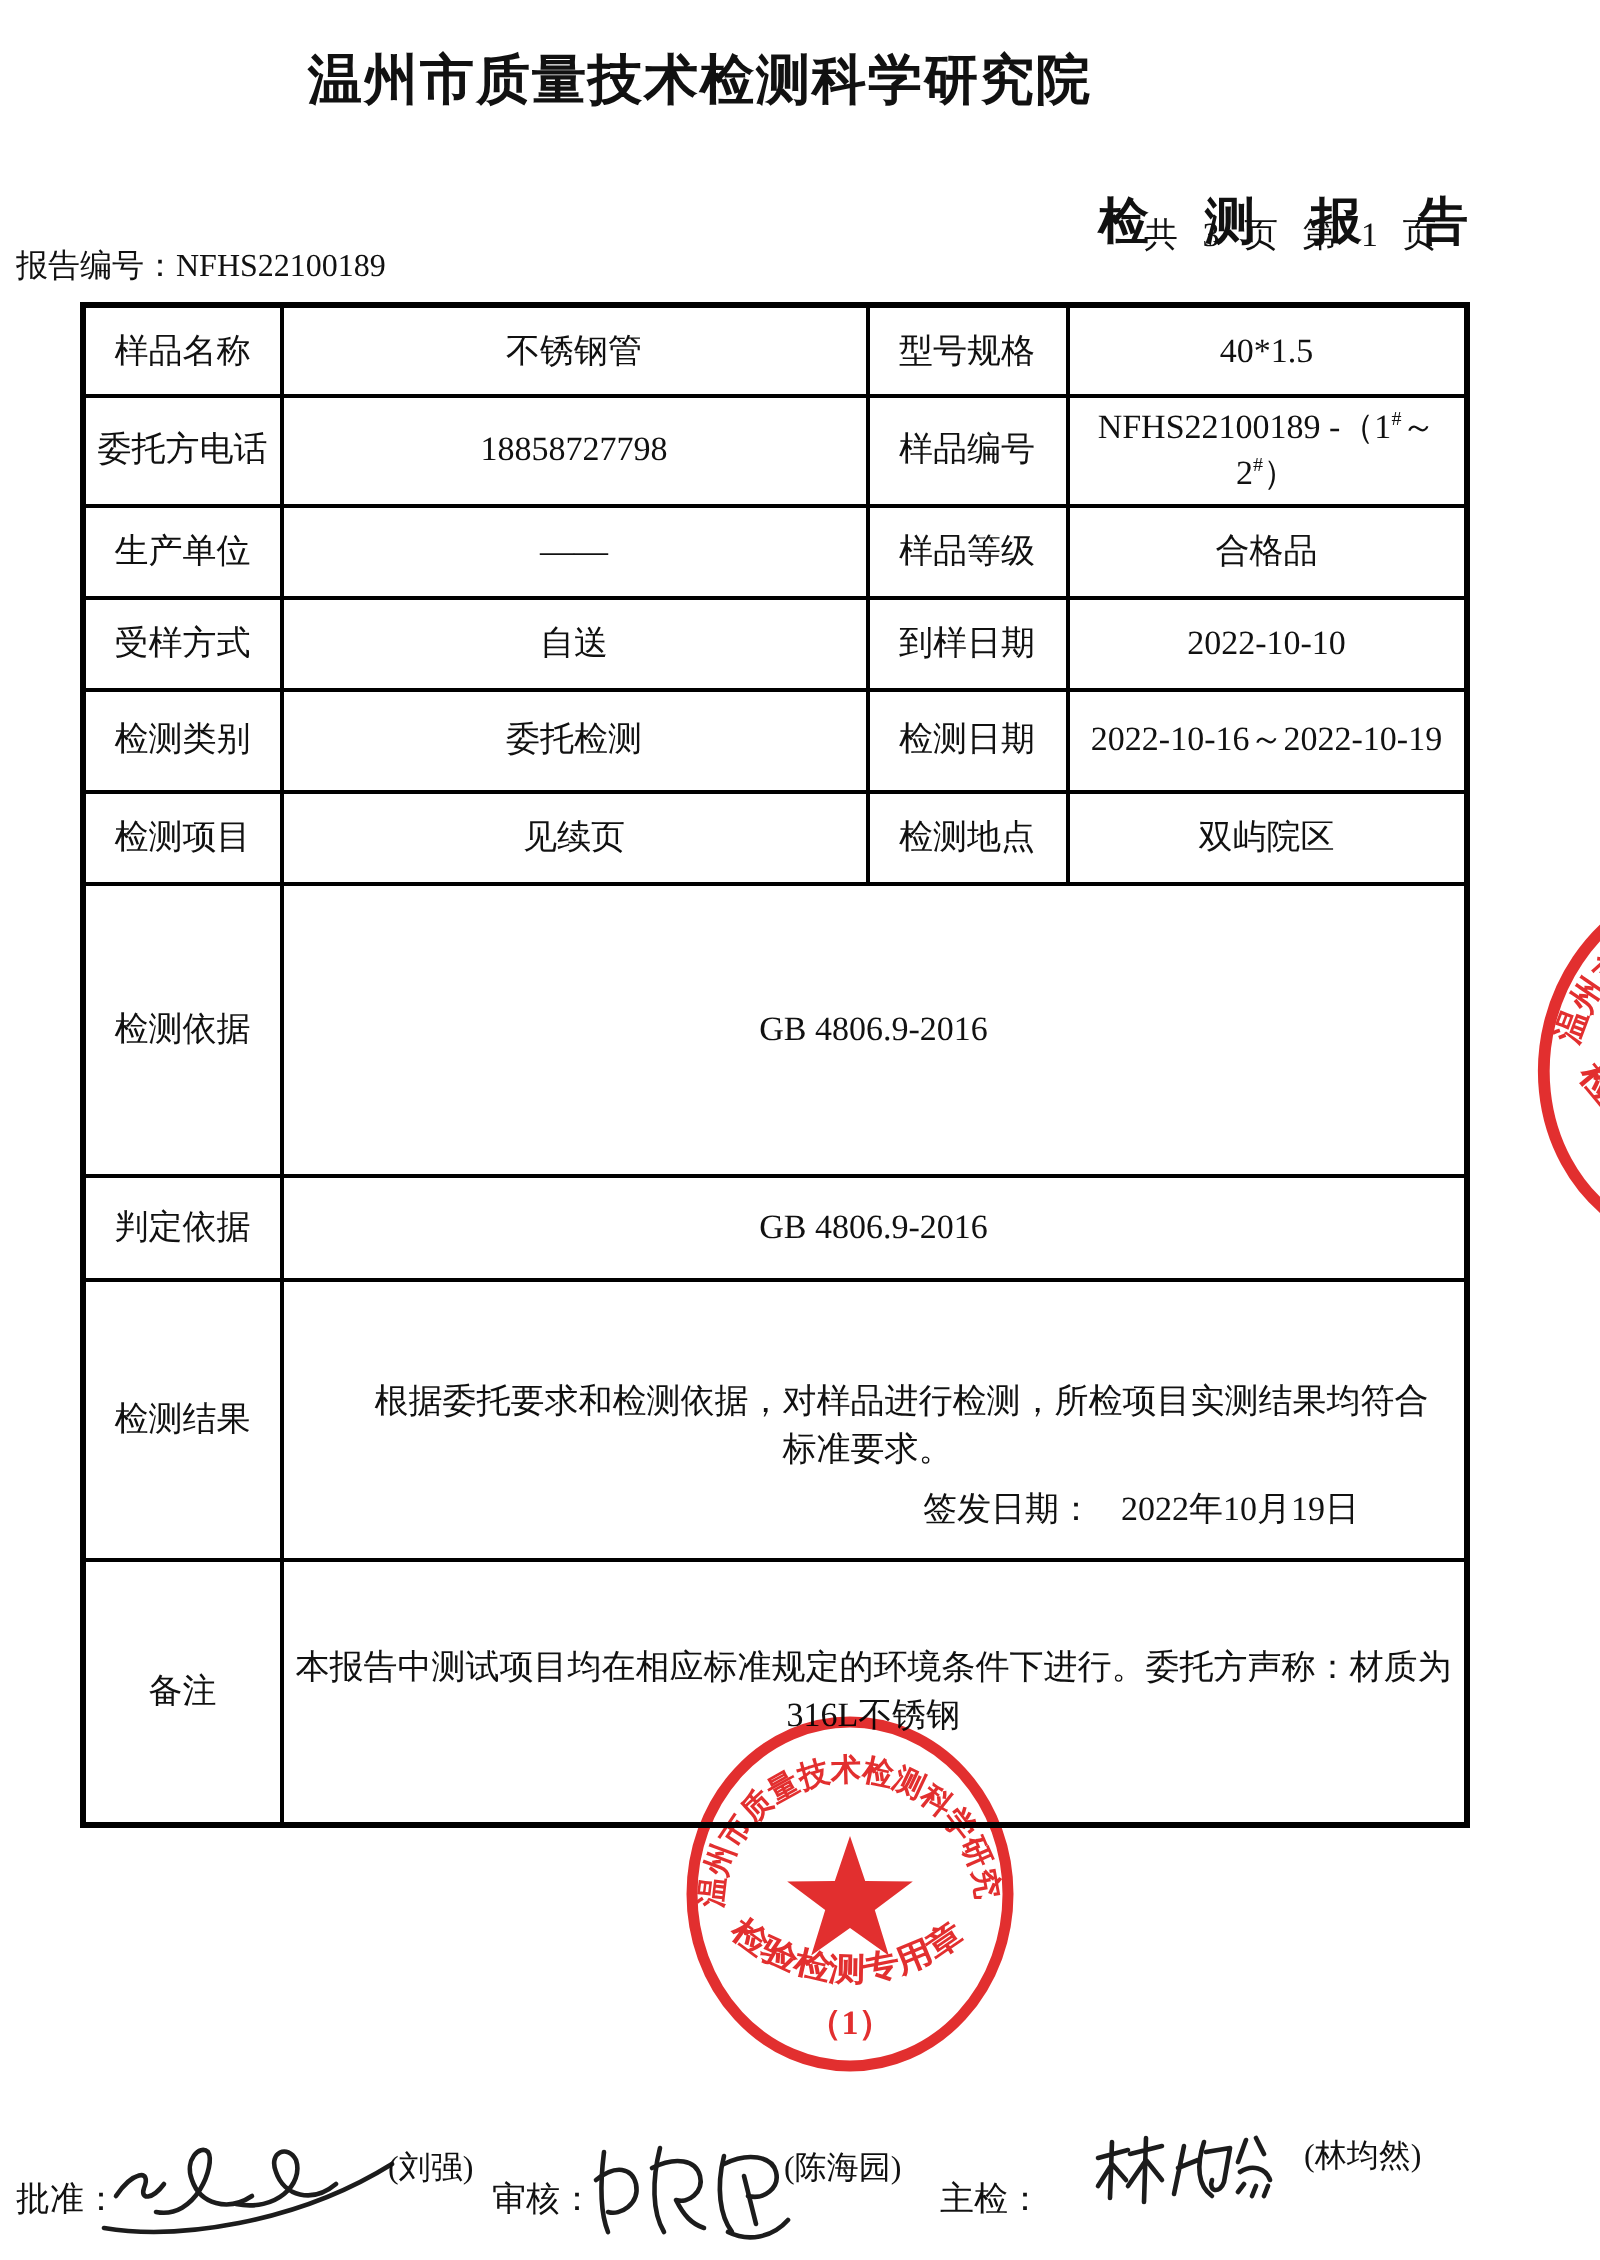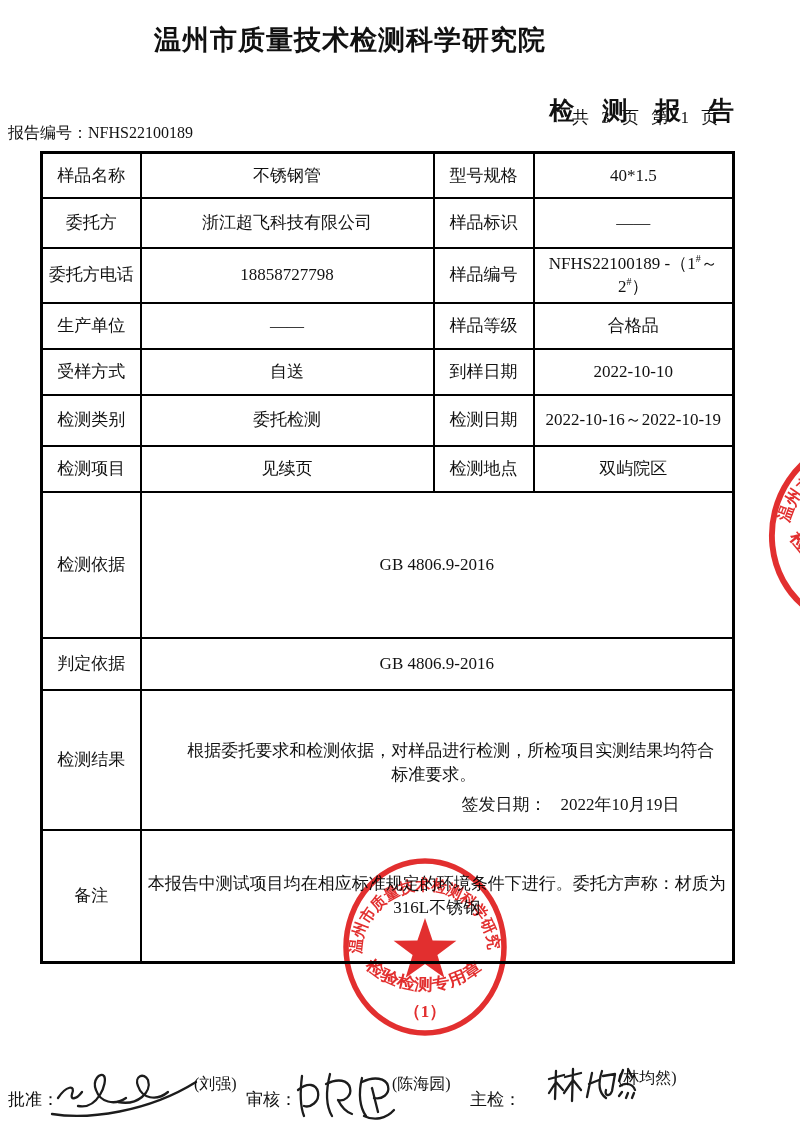--- a/index.html
+++ b/index.html
@@ -75,26 +75,20 @@
         <col style="width:100px">
         <col style="width:200px">
       </colgroup>
     <tbody>
         <tr style="height:45px">
       <td class="lbl">样品名称</td>
       <td>不锈钢管</td>
       <td class="lbl">型号规格</td>
       <td>40*1.5</td>
     </tr>
-    <tr style="height:50px">
-      <td class="lbl">委托方</td>
-      <td>浙江超飞科技有限公司</td>
-      <td class="lbl">样品标识</td>
-      <td>——</td>
-    </tr>
     <tr style="height:55px">
       <td class="lbl">委托方电话</td>
       <td>18858727798</td>
       <td class="lbl">样品编号</td>
       <td><span>NFHS22100189 -（1</span><sup class="hash">#</sup><span>～2</span><sup class="hash">#</sup><span>）</span></td>
     </tr>
     <tr style="height:46px">
       <td class="lbl">生产单位</td>
       <td>——</td>
       <td class="lbl">样品等级</td>
@@ -161,21 +155,21 @@
       <path d="M72,52 C82,57 94,55 102,46"></path>
     </svg>
     <span class="fname" style="left:392px">(陈海园)</span>
     <span class="flabel" style="left:470px">主检：</span>
     <svg class="sig" style="left:546px; top:3px" width="94" height="44" viewBox="0 0 94 44">
       <path d="M10,8 L9,36 M3,16 L18,12 M10,19 L3,30 M10,19 L17,27"></path>
       <path d="M27,6 L26,38 M19,14 L35,10 M27,17 L18,30 M27,17 L35,27"></path>
       <path d="M46,10 L41,34 M43,21 L53,17 M56,8 C52,20 53,30 60,35 M57,13 L69,11 L66,28 C64,34 58,33 60,27"></path>
       <path d="M77,7 L73,18 M82,6 L86,14 M74,23 C80,19 87,21 89,27 M73,33 L76,29 M80,35 L82,30 M86,35 L88,30"></path>
     </svg>
-    <span class="fname" style="left:618px; top:8px">(林均然)</span>
+    <span class="fname" style="left:652px; top:8px">(林均然)</span>
   </div>
 
   <svg class="stamp" style="left:335px; top:849px" width="180" height="196" viewBox="0 0 180 196">
     <ellipse cx="90" cy="98" rx="79" ry="86" fill="none" stroke="#e01d1d" stroke-width="5.5"></ellipse>
     <defs>
       <path id="arcTop" d="M 26 105 A 64 64 0 1 1 154 105"></path>
       <path id="arcBottom" d="M 30 118 A 89.5 89.5 0 0 0 152 116"></path>
     </defs>
     <polygon points="90,69 97.6,91.5 121.4,91.8 102.4,106 109.4,128.7 90,115 70.6,128.7 77.6,106 58.6,91.8 82.4,91.5" fill="#e01d1d"></polygon>
     <text font-size="15.5" fill="#e01d1d"><textPath href="#arcTop" startOffset="0" textLength="212" lengthAdjust="spacingAndGlyphs">温州市质量技术检测科学研究院</textPath></text>

